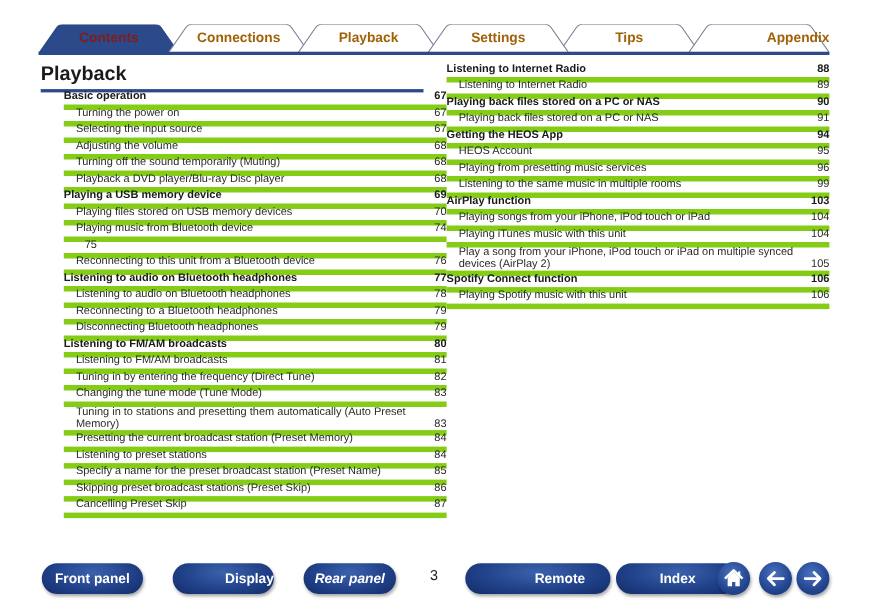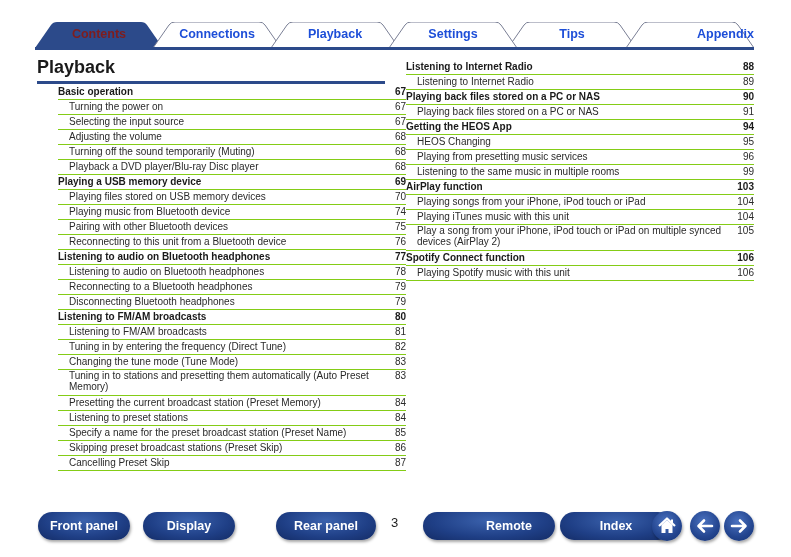--- a/index.html
+++ b/index.html
@@ -3,35 +3,35 @@
 <meta charset="utf-8">
 <style>
   html, body { margin:0; padding:0; }
   body { width:791px; height:557px; background:#ffffff; position:relative; overflow:hidden;
          font-family:"Liberation Sans", sans-serif; color:#1a1a1a; }
 
   
   .tabbar { position:absolute; left:35px; top:18px; width:719px; height:30px; }
   .tabline { position:absolute; left:35px; top:47px; width:719px; height:3px; background:#2c4a8a; }
   .tab { position:absolute; top:4px; height:26px; width:128px; box-sizing:border-box;
-         font-weight:bold; font-size:12.5px; color:#1d4ed8; text-align:center; line-height:24px; cursor:pointer; }
+         font-weight:bold; font-size:12.5px; color:#a16207; text-align:center; line-height:24px; cursor:pointer; }
   .tab svg { position:absolute; left:0; top:0; }
   .tab span { position:relative; z-index:1; }
   .tab.active { color:#7f1d1d; }
 
   
   .page-title { position:absolute; left:37px; top:57px; font-size:18px; font-weight:bold; color:#1a1a1a; margin:0; }
   .title-rule { position:absolute; left:37px; top:81px; width:348px; height:3px; background:#2c4a8a; }
 
   
   .col { position:absolute; width:348px; }
   .col.left { left:37px; top:85px;margin-left:21px; }
   .col.right { left:406px; top:60px; }
-  .row { display:flex; justify-content:space-between; font-size:10px;
-         border-bottom:1px solid #84cc16; box-sizing:border-box; cursor:pointer; }
+  .row { display:flex; justify-content:space-between; align-items:flex-end; font-size:10px;
+         border-bottom:5px solid #84cc16; box-sizing:border-box; cursor:pointer; }
   .row.h1 { font-weight:bold; height:15px; line-height:14px; }
   .row.h2 { height:15px; line-height:14px; padding-left:11px; color:#2a2a2a; }
   .row.tall { height:26px; line-height:11px; }
   .row .label { flex:1; }
   .row .page { text-align:right; padding-left:8px; }
 
   
   .btn { position:absolute; top:512px; height:28px; border-radius:14px;
          background:radial-gradient(ellipse at 50% 30%, #3b62ad 0%, #1f3f86 60%, #142c66 100%);
          color:#fff; font-weight:bold; font-size:12.5px; text-align:center; line-height:28px;
@@ -119,21 +119,20 @@
     </div>
     <div class="row h2">
       <span class="label">Playing files stored on USB memory devices</span>
       <span class="page">70</span>
     </div>
     <div class="row h2">
       <span class="label">Playing music from Bluetooth device</span>
       <span class="page">74</span>
     </div>
     <div class="row h2">
-      <span class="label">Pairing with other Bluetooth devices</span>
       <span class="page">75</span>
     </div>
     <div class="row h2">
       <span class="label">Reconnecting to this unit from a Bluetooth device</span>
       <span class="page">76</span>
     </div>
     <div class="row h1">
       <span class="label">Listening to audio on Bluetooth headphones</span>
       <span class="page">77</span>
     </div>
@@ -206,21 +205,21 @@
     </div>
     <div class="row h2">
       <span class="label">Playing back files stored on a PC or NAS</span>
       <span class="page">91</span>
     </div>
     <div class="row h1">
       <span class="label">Getting the HEOS App</span>
       <span class="page">94</span>
     </div>
     <div class="row h2">
-      <span class="label">HEOS Changing</span>
+      <span class="label">HEOS Account</span>
       <span class="page">95</span>
     </div>
     <div class="row h2">
       <span class="label">Playing from presetting music services</span>
       <span class="page">96</span>
     </div>
     <div class="row h2">
       <span class="label">Listening to the same music in multiple rooms</span>
       <span class="page">99</span>
     </div>
@@ -244,22 +243,22 @@
       <span class="label">Spotify Connect function</span>
       <span class="page">106</span>
     </div>
     <div class="row h2">
       <span class="label">Playing Spotify music with this unit</span>
       <span class="page">106</span>
     </div>
   </div>
 
 <div class="btn" style="left:38px; width:92px;">Front panel</div>
-<div class="btn" style="left:143px; width:92px;">Display</div>
-<div class="btn" style="left:276px; width:100px;">Rear panel</div>
+<div class="btn" style="left:157px; width:92px;text-align:right;">Display</div>
+<div class="btn" style="left:276px; width:84px;font-style:italic;">Rear panel</div>
 <div class="pagenum">3</div>
 <div class="btn" style="left:423px; width:92px;padding-left:40px;">Remote</div>
 <div class="btn" style="left:560px; width:112px;">Index</div>
 
 <div class="roundbtn" style="left:652px;">
   <svg width="30" height="30" viewBox="0 0 30 30">
     <path d="M7,15 L15,7.5 L23,15" fill="none" stroke="#fff" stroke-width="2.2" stroke-linejoin="round"></path>
     <path d="M9.5,14 L9.5,22 L13.5,22 L13.5,18 L16.5,18 L16.5,22 L20.5,22 L20.5,14 L15,9 Z" fill="#fff"></path>
     <rect x="19" y="8.5" width="2" height="4" fill="#fff"></rect>
   </svg>

